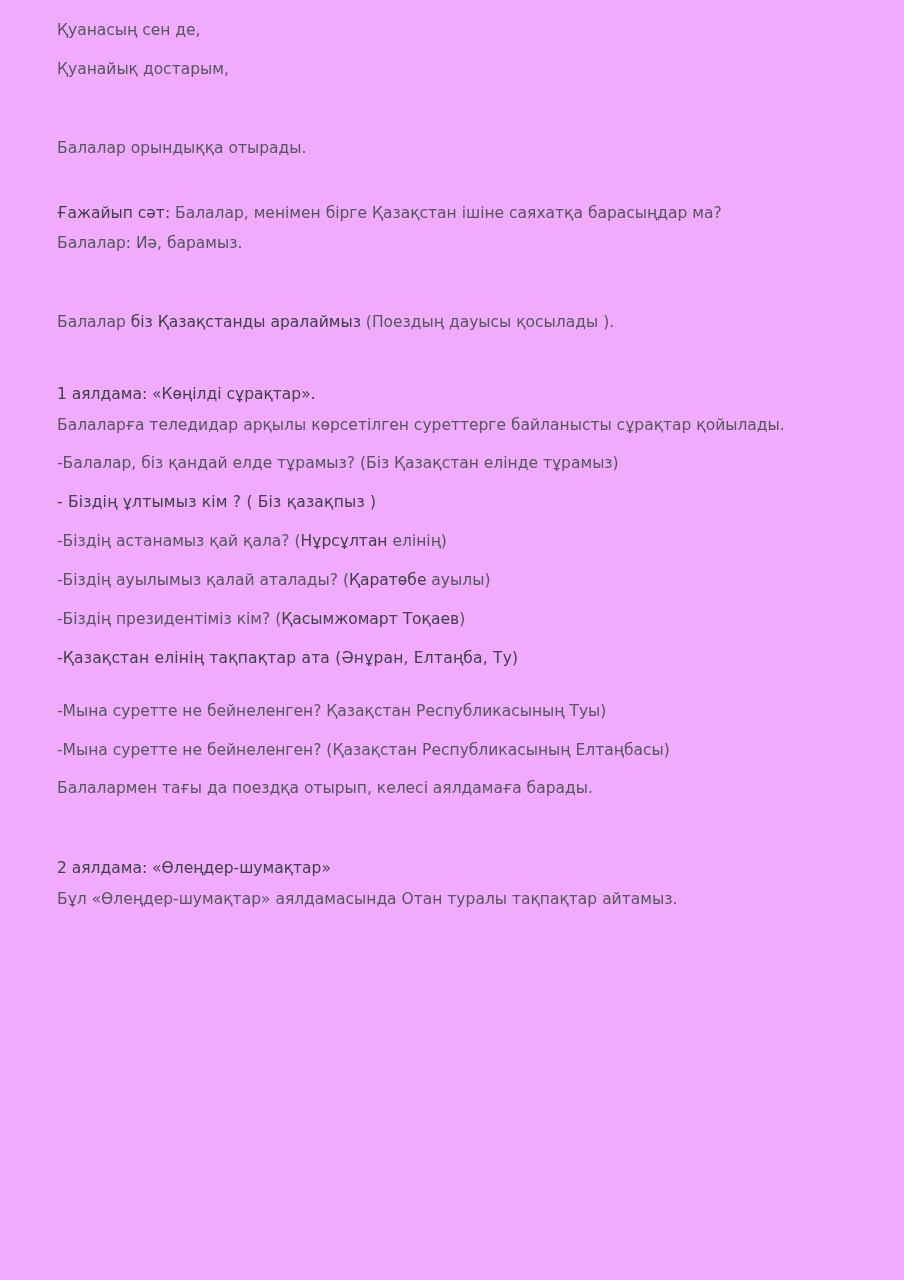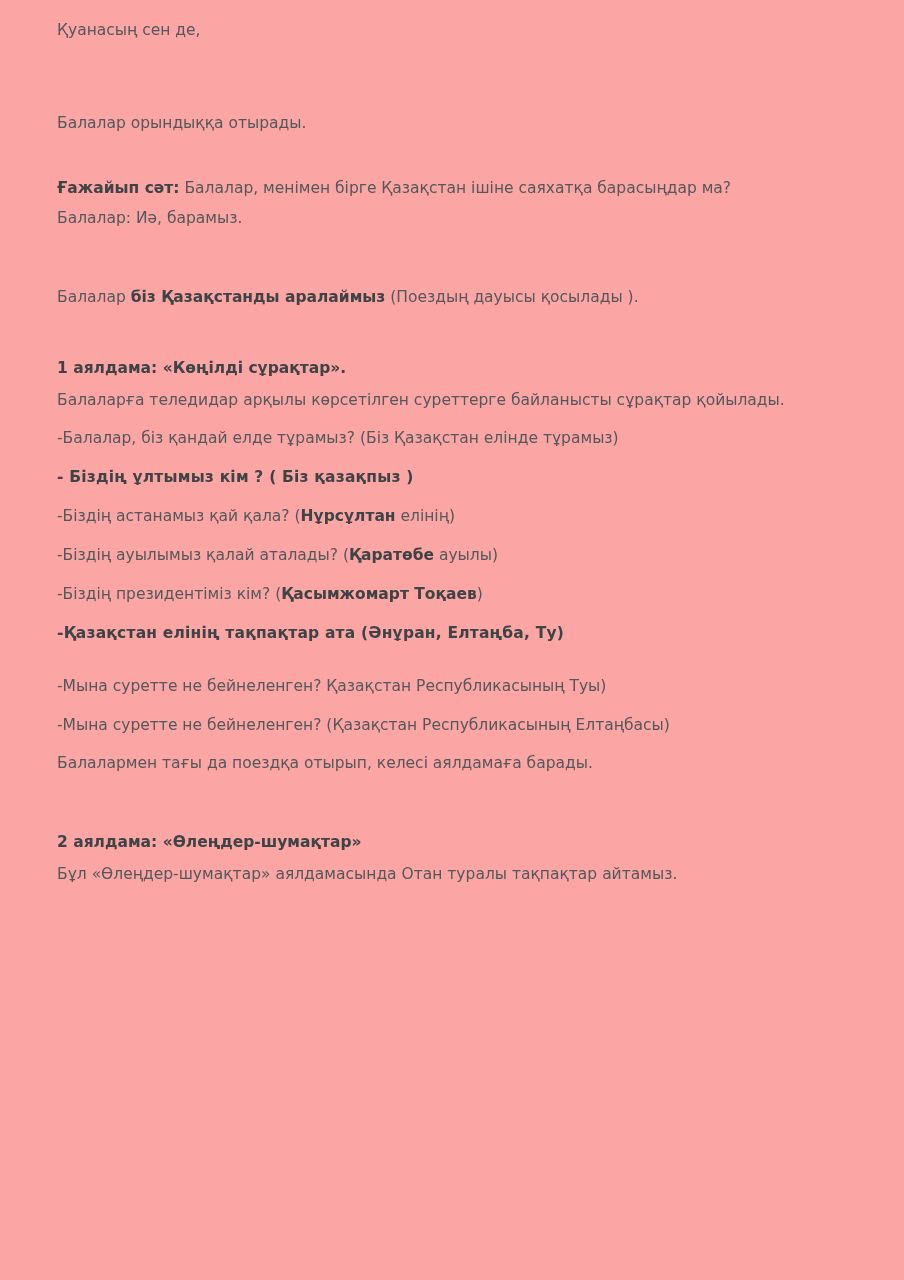--- a/index.html
+++ b/index.html
@@ -11,57 +11,58 @@
     width: 904px;
     height: 1280px;
     font-family: "DejaVu Sans", sans-serif;
     color: #4a4f52;
     -webkit-font-smoothing: antialiased;
   }
   .page {
     position: relative;
     width: 904px;
     height: 1280px;
-    background: #fca5a5;
+    background: #f0abfc;
     box-sizing: border-box;
     padding: 18px 60px 4px 57px;
     overflow: hidden;
   }
   .doc {
     font-size: 15.5px;
     line-height: 1.62;
     color: #53585b;
   }
   .p {
     margin: 0 0 0 0;
     color: #53585b;
   }
   .gap-xs { height: 6px; }
   .gap-s  { height: 14px; }
   .gap-xl { height: 40px; }
   b, .b {
-    font-weight: bold;
+    font-weight: normal;
     color: #3e4346;
   }
   .tight {
     line-height: 1.55;
   }
   .wide-sp {
     letter-spacing: 0.2px;
   }
 </style>
 </head>
 <body>
 
 <div class="page">
   <div class="doc">
 
     <p class="p">Қуанасың сен де,</p>
     <div class="gap-s"></div>
 
+    <p class="p">Қуанайық достарым,</p>
     <div class="gap-s"></div>
 
 
     <div class="gap-xl"></div>
 
     <p class="p">Балалар орындыққа отырады.</p>
 
     <div class="gap-xl"></div>
 
     <p class="p tight"><span class="b">Ғажайып сәт:</span><span> Балалар, менімен бірге Қазақстан ішіне саяхатқа барасыңдар ма?</span></p>

